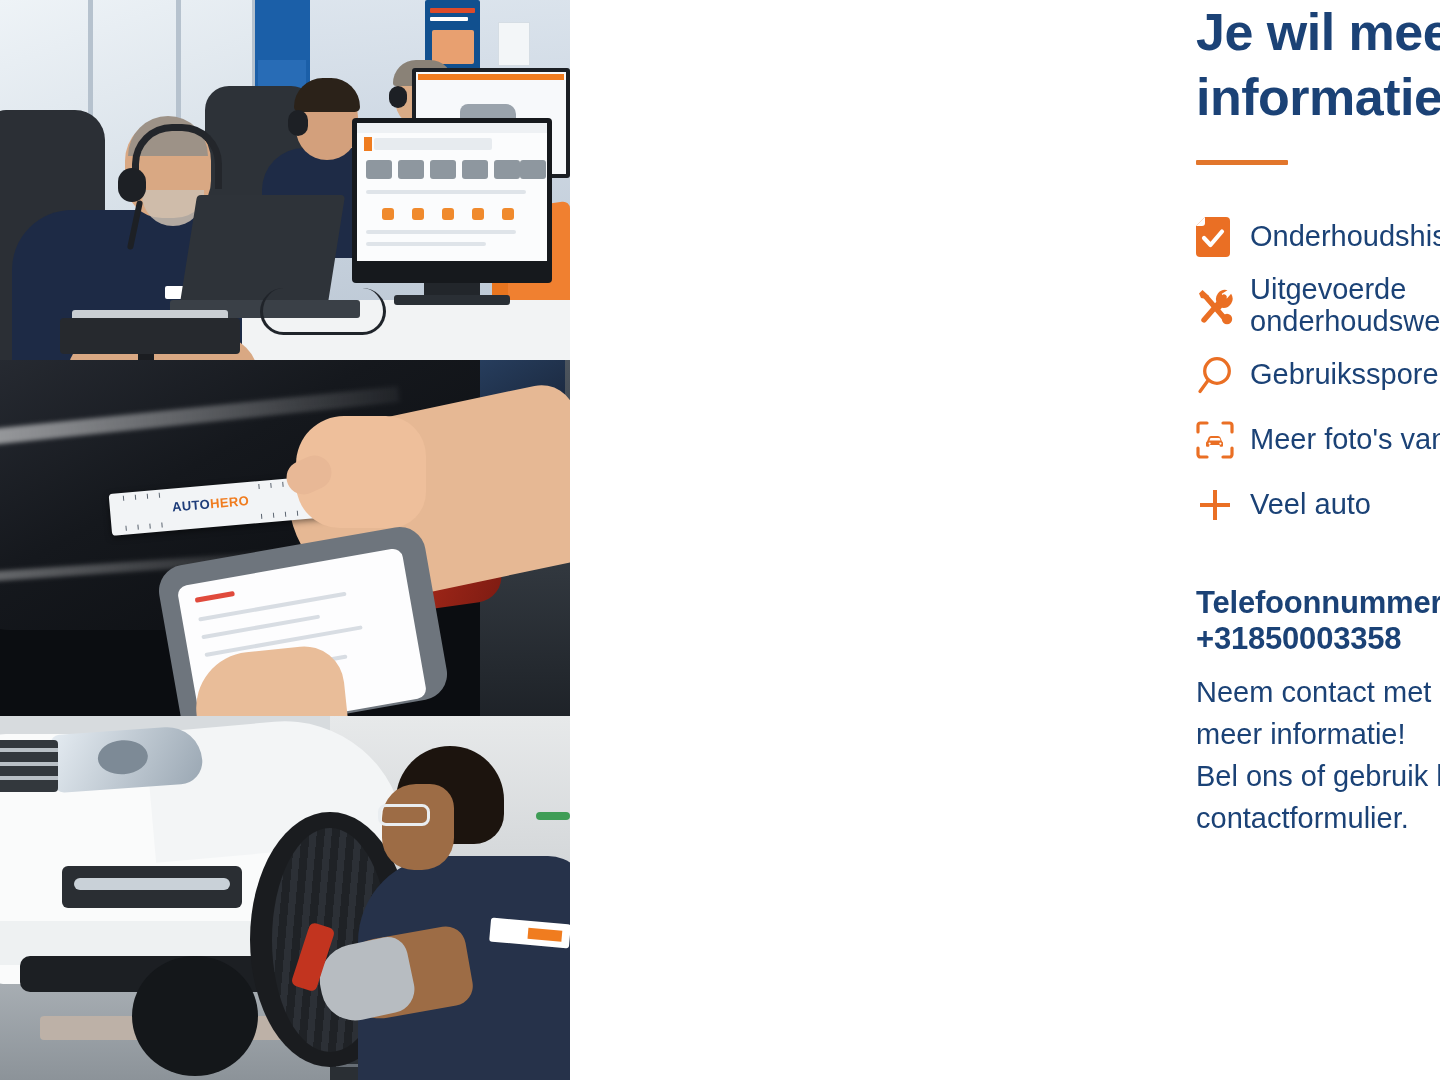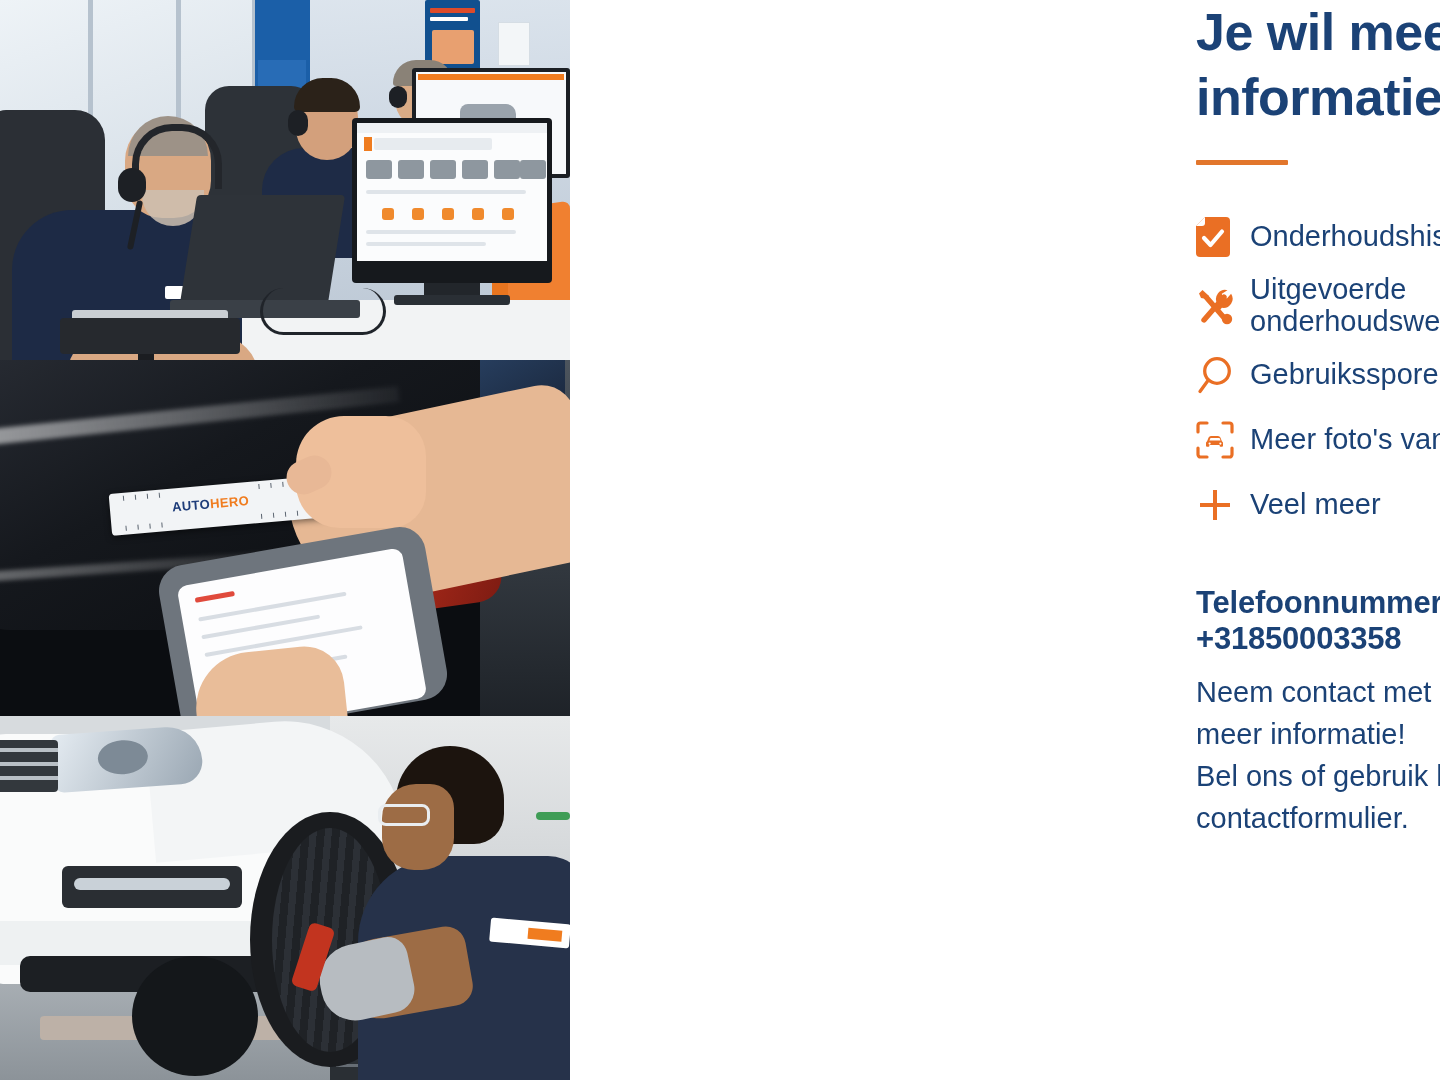--- a/index.html
+++ b/index.html
@@ -399,21 +399,21 @@
           </span>
           <span class="flabel">Meer foto's van de auto</span>
         </div>
 
         <div class="feature">
           <span class="fic">
             <svg width="38" height="38" viewBox="0 0 38 38">
               <path d="M19 4 V34 M4 19 H34" stroke="#ea6f24" stroke-width="4" stroke-linecap="butt"></path>
             </svg>
           </span>
-          <span class="flabel">Veel meer</span>
+          <span class="flabel">Veel auto</span>
         </div>
 
       </div>
 
       <div class="phone">Telefoonnummer: +31850003358</div>
       <div class="contact">Neem contact met ons op voor meer informatie!
 Bel ons of gebruik het contactformulier.</div>
     </div>
 
   </div>

